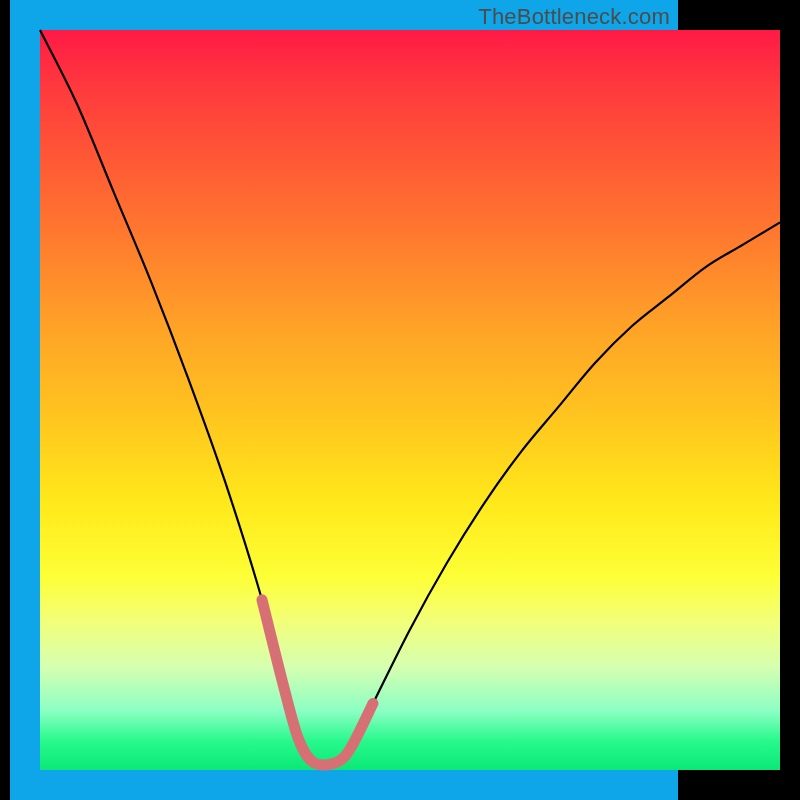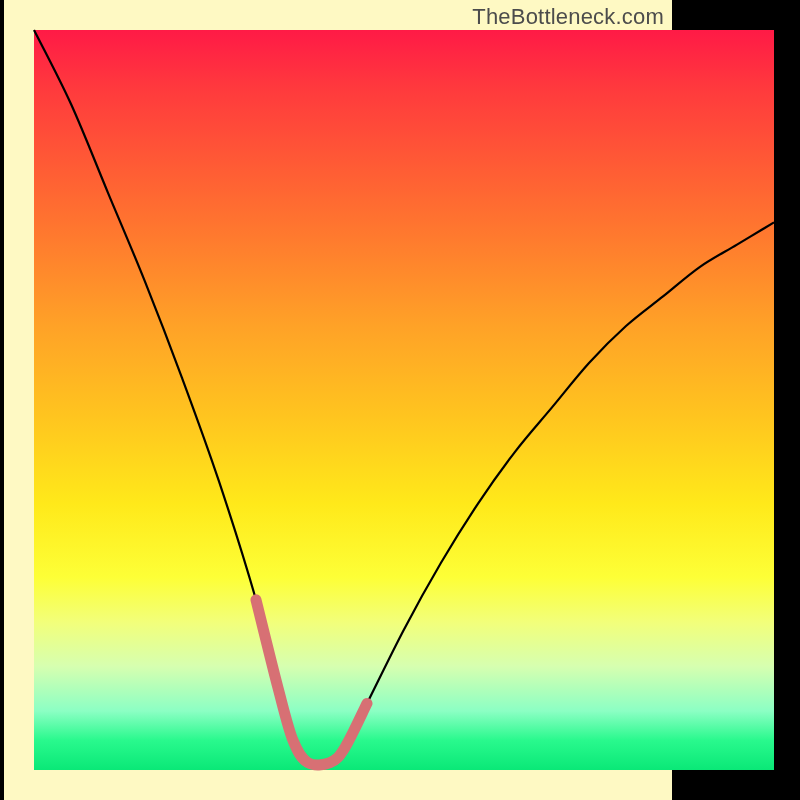--- a/index.html
+++ b/index.html
@@ -6,25 +6,25 @@
     margin: 0;
     padding: 0;
     width: 800px;
     height: 800px;
     background: #000;
     font-family: Arial, Helvetica, sans-serif;
     overflow: hidden;
   }
   .frame {
     position: absolute;
-    left: 4px;
+    left: 10px;
     top: 0;
     width: 668px;
     height: 800px;
-    background: #fef9c3;
+    background: #0ea5e9;
   }
   .plot {
     position: absolute;
     left: 30px;
     top: 30px;
     width: 740px;
     height: 740px;
     background: linear-gradient(to bottom,
       #ff1a46 0%,
       #ff3a3d 8%,

